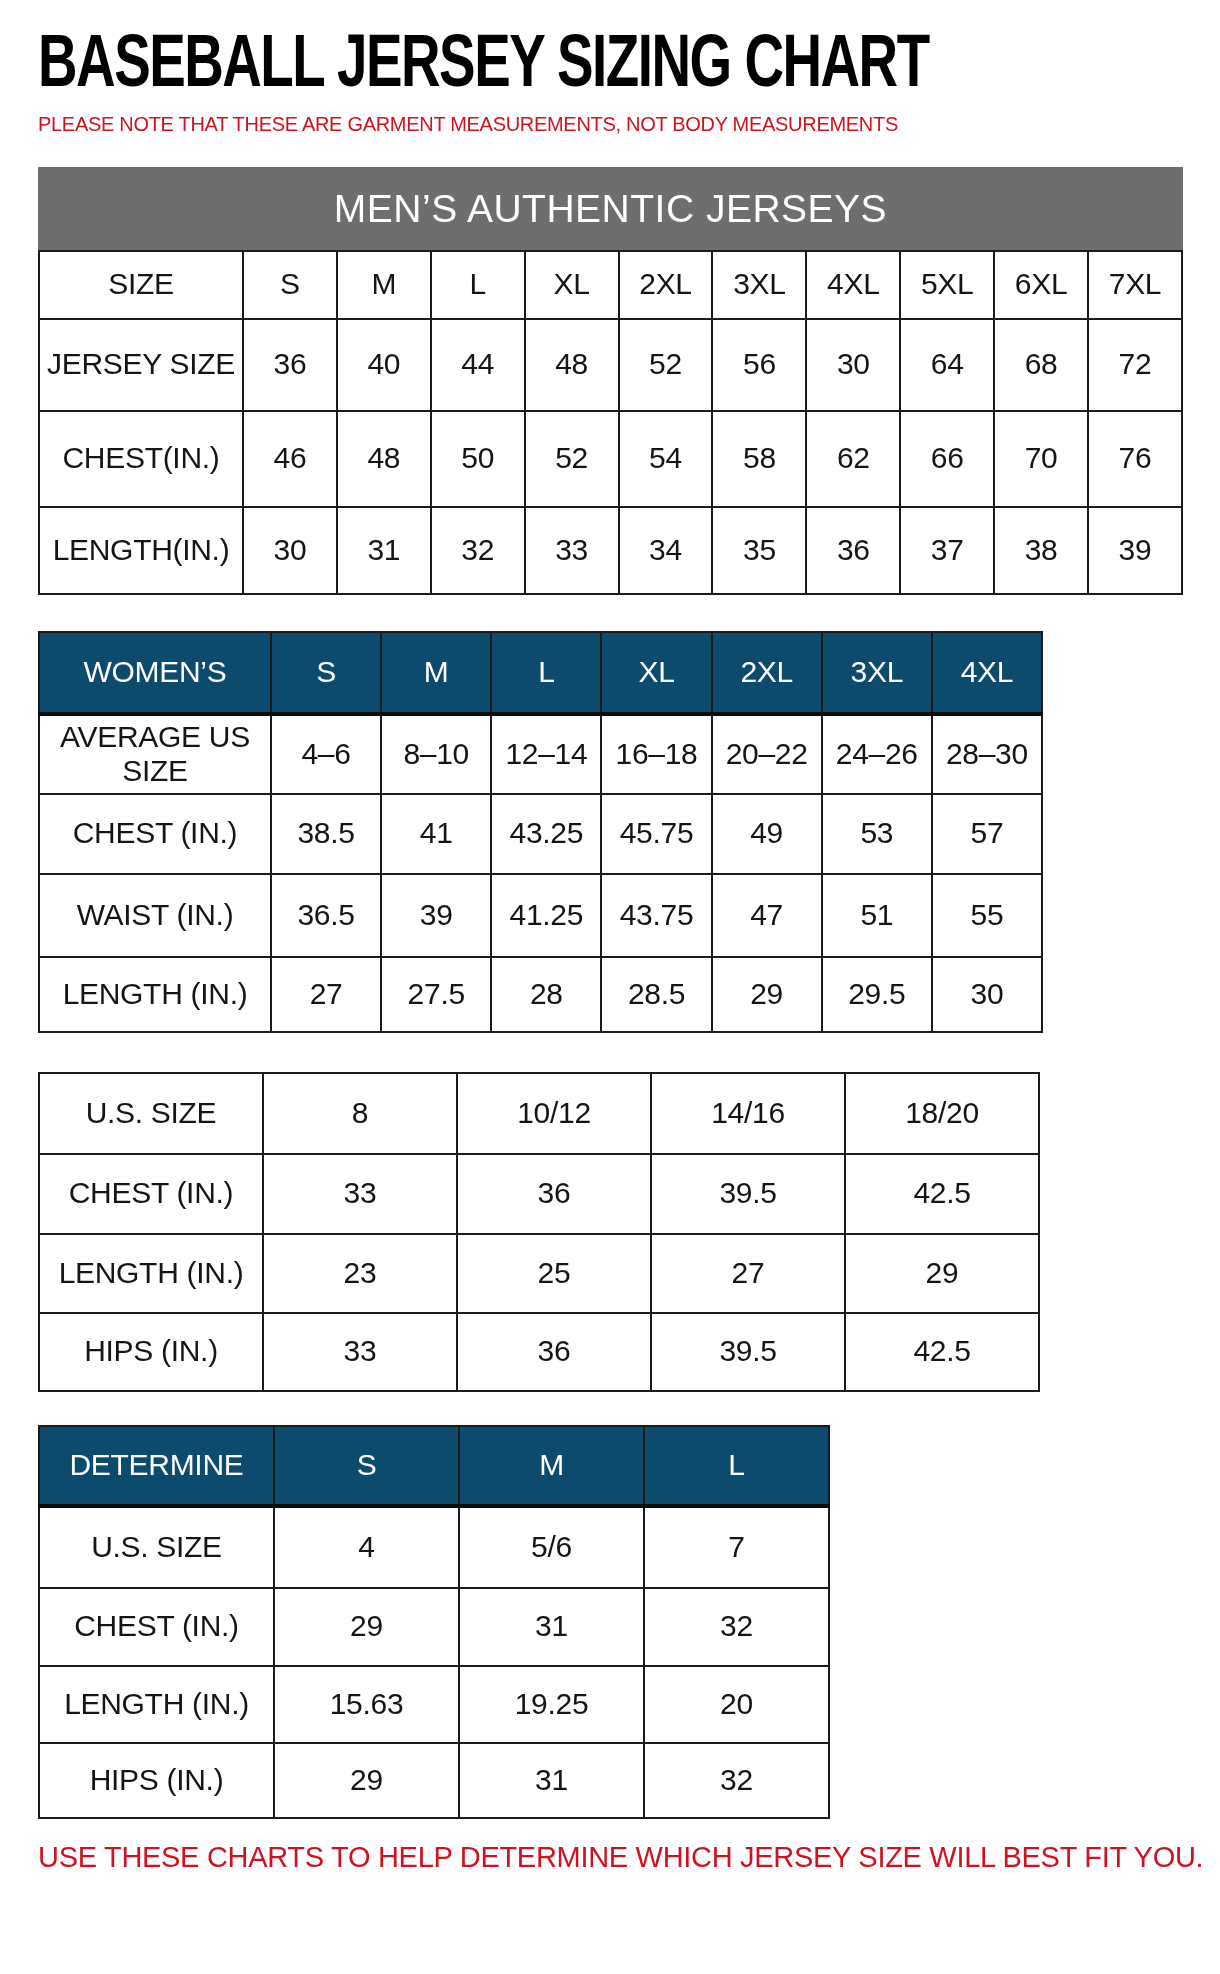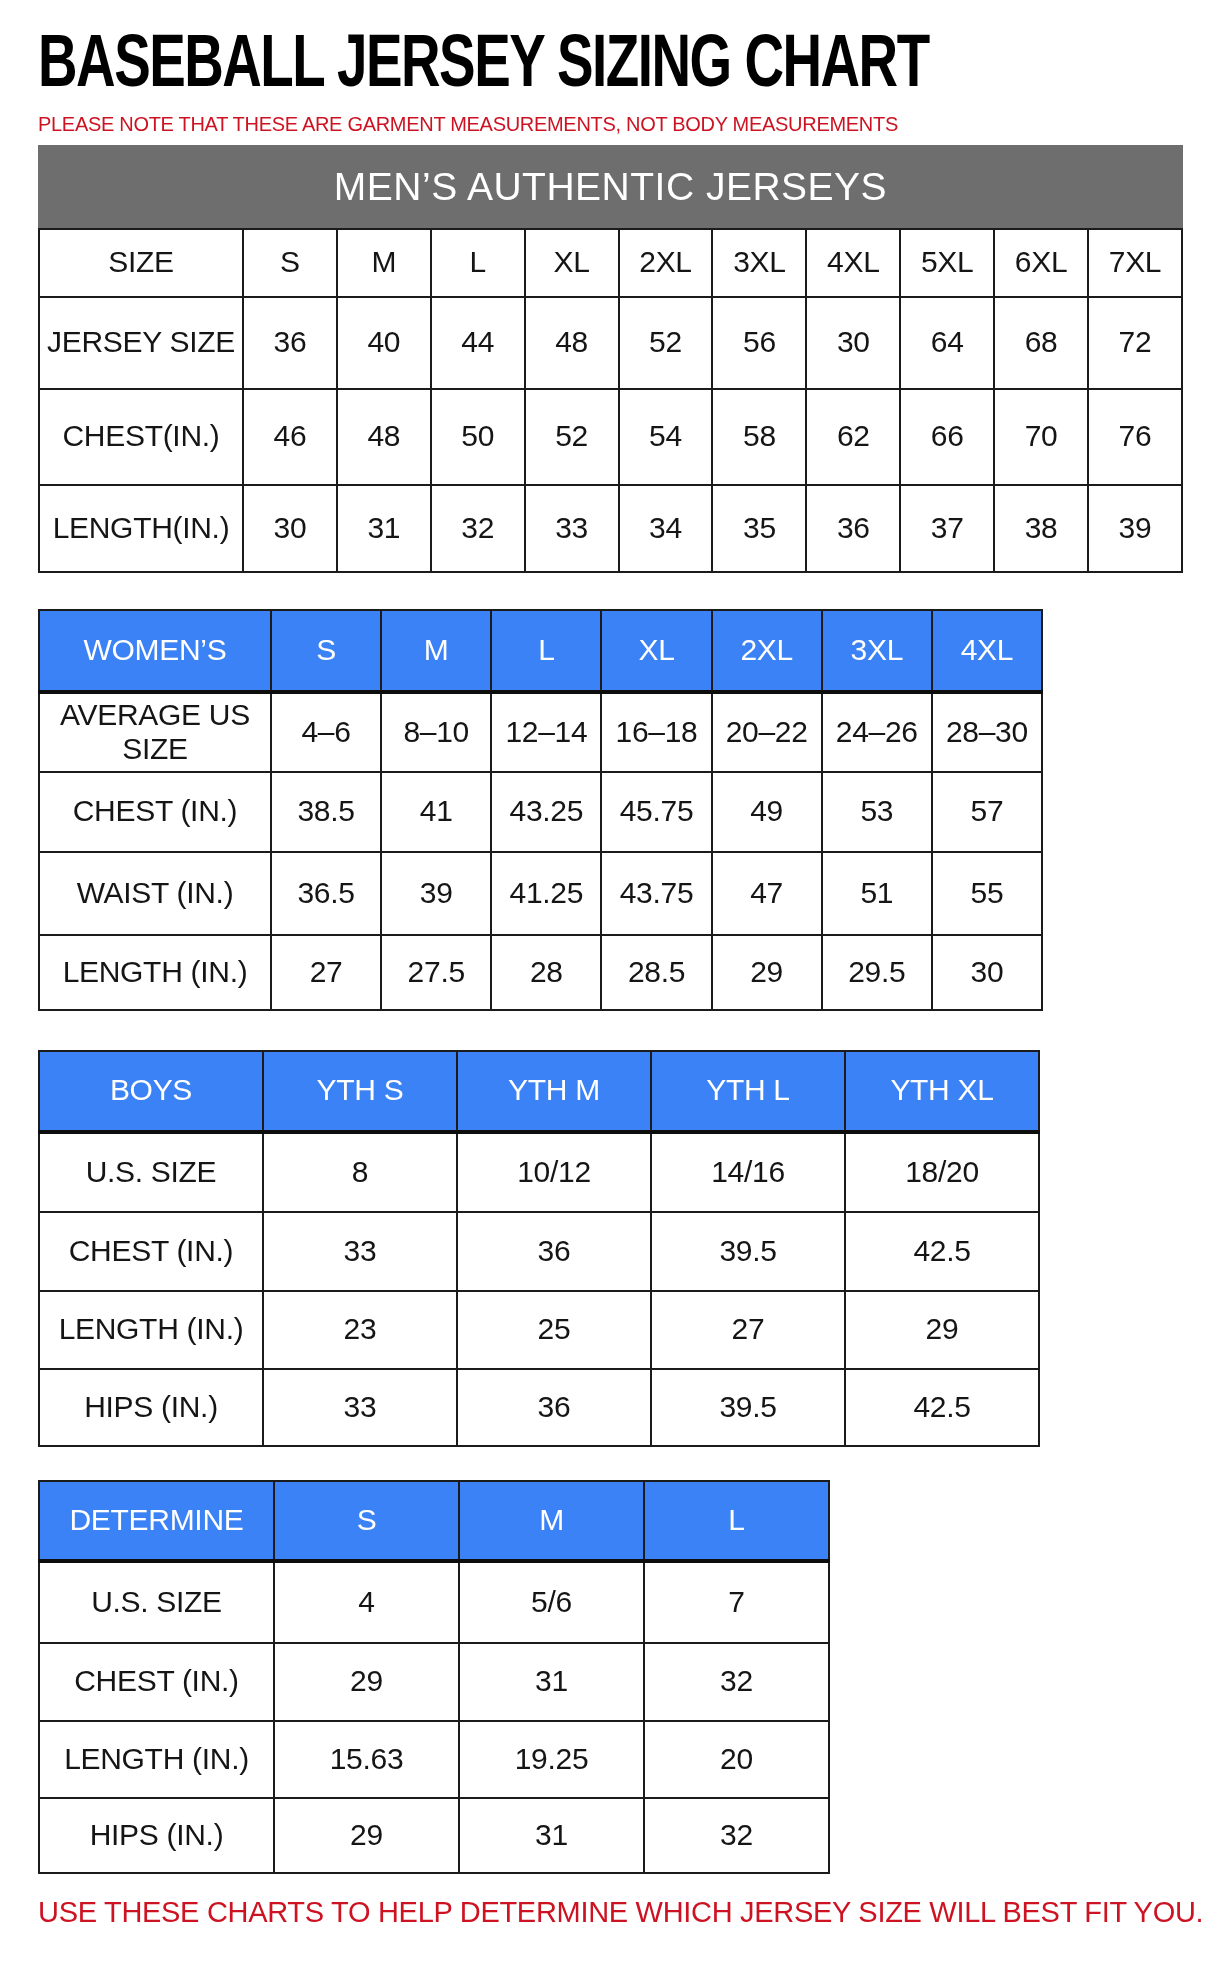--- a/index.html
+++ b/index.html
@@ -37,21 +37,21 @@
   .footer-note {
     margin: 22px 0 0 0;
     font-size: 29px;
     color: #cd1322;
     letter-spacing: -0.3px;
     white-space: nowrap;
   }
 
   
   section.tbl { display: block; }
-  .mens      { margin-top: 8px; }
+  .mens      { margin-top: 30px; }
   .womens    { margin-top: 36px; }
   .boys      { margin-top: 39px; }
   .preschool { margin-top: 33px; }
 
   .band {
     width: 1145px;
     height: 83px;
     background: #6e6e6e;
     color: #ffffff;
     font-size: 39px;
@@ -69,21 +69,21 @@
     padding: 0;
     text-align: center;
     vertical-align: middle;
     font-size: 30px;
     font-weight: 400;
     letter-spacing: -0.3px;
     line-height: 1.15;
     overflow: hidden;
   }
   tr.grayhead th {
-    background: #3b82f6;
+    background: #0c4a6e;
     color: #ffffff;
     border-bottom: 4px solid #0d0d0d;
   }
   td.lbl { line-height: 1.15; }
   .nowrap { white-space: nowrap; }
 
   
   .mens-grid { width: 1145px; }
   .mens-grid .c-lab { width: 204px; }
   .mens-grid tr:nth-child(1) { height: 68px; }
@@ -267,27 +267,20 @@
 <section class="tbl boys">
   <table class="boys-grid">
     <colgroup>
         <col class="c-lab">
         <col>
         <col>
         <col>
         <col>
       </colgroup>
     <tbody>
-      <tr class="grayhead">
-        <th>BOYS</th>
-        <th>YTH S</th>
-        <th>YTH M</th>
-        <th>YTH L</th>
-        <th>YTH XL</th>
-      </tr>
       <tr>
         <td class="lbl nowrap">U.S. SIZE</td>
         <td>8</td>
         <td>10/12</td>
         <td>14/16</td>
         <td>18/20</td>
       </tr>
       <tr>
         <td class="lbl nowrap">CHEST (IN.)</td>
         <td>33</td>

